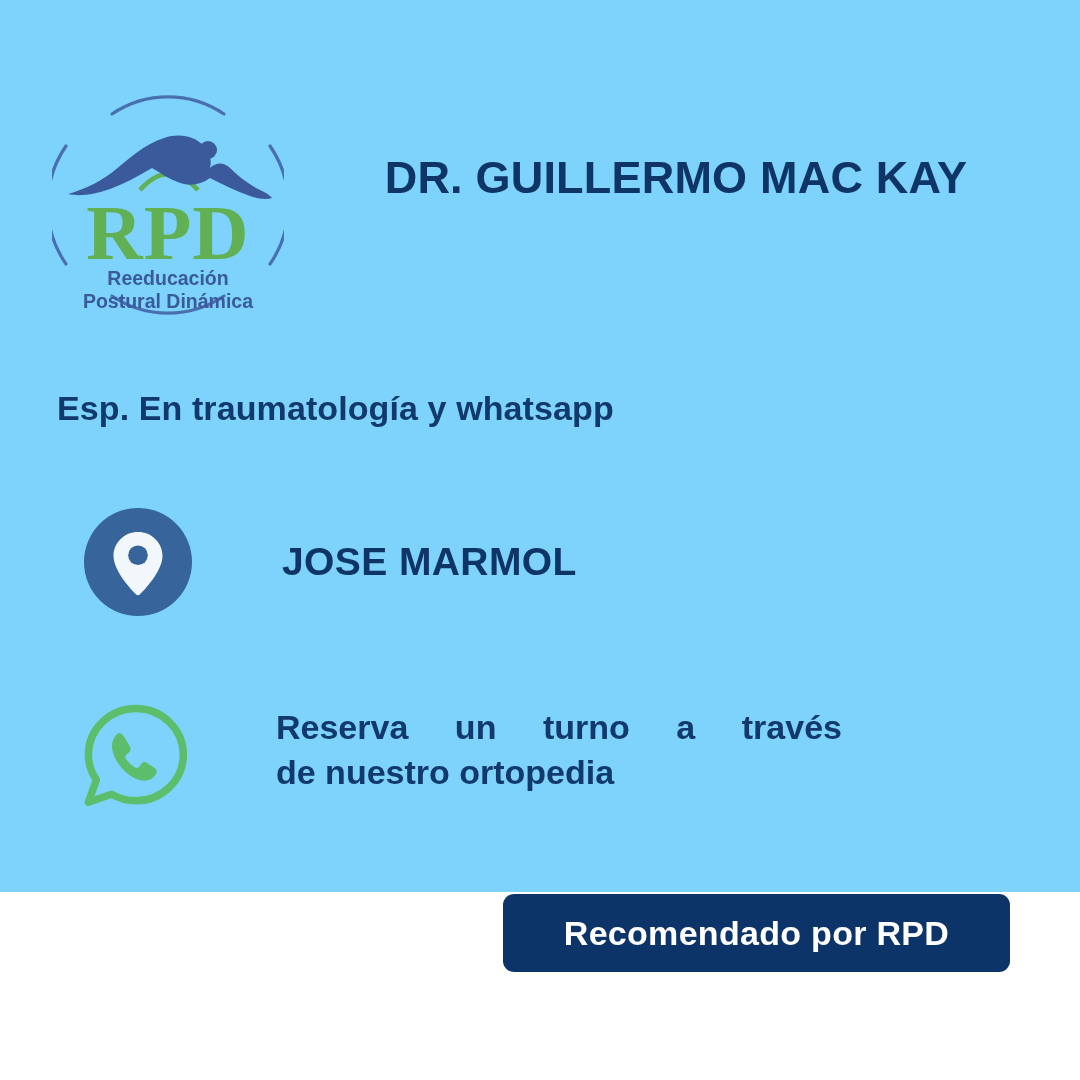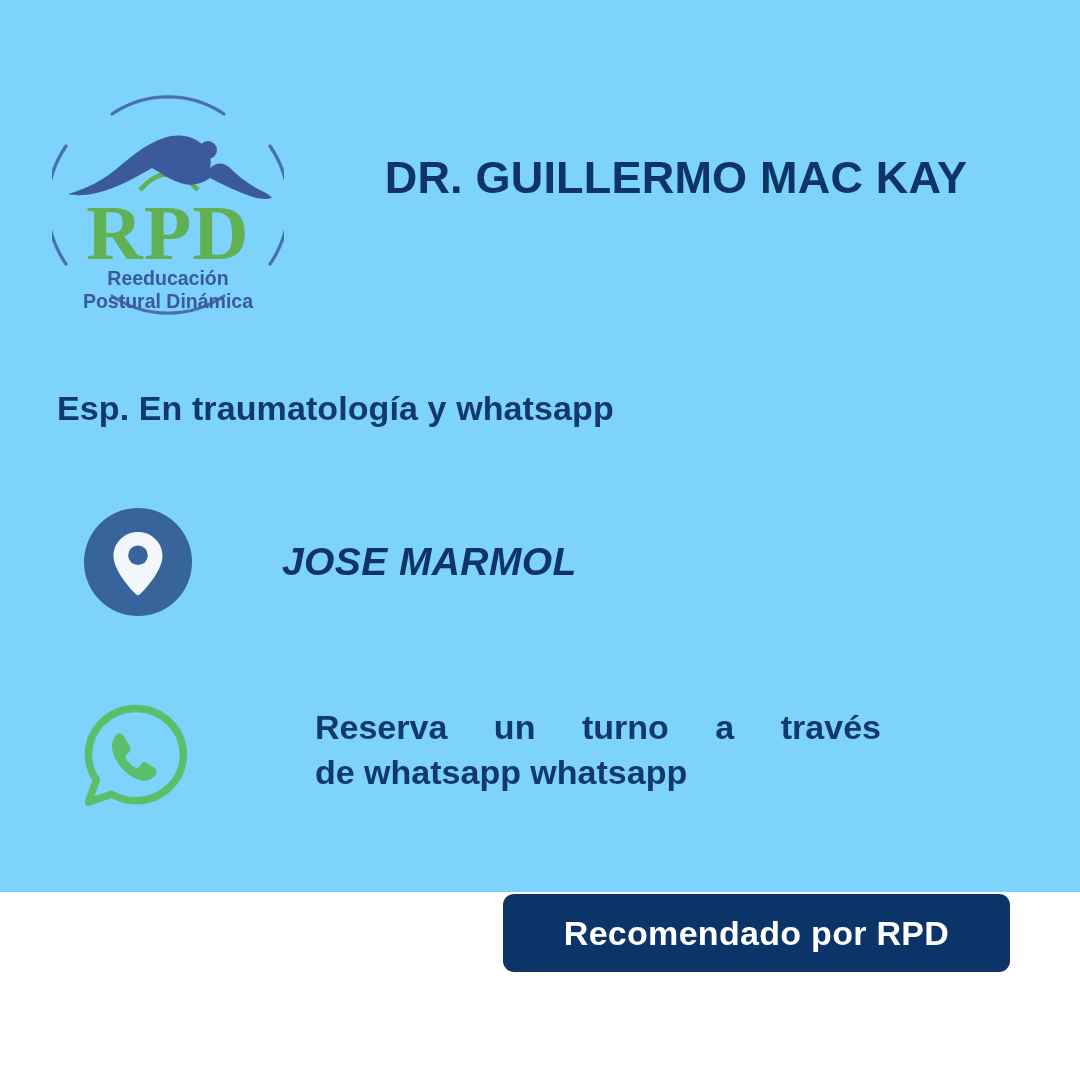--- a/index.html
+++ b/index.html
@@ -55,39 +55,38 @@
     letter-spacing: 0.1px;
   }
 
   
   .info-row {
     position: absolute;
     display: flex;
     align-items: center;
   }
   #location-row { left: 84px; top: 508px; }
-  #whatsapp-row { left: 80px; top: 697px; align-items: flex-start; gap: 39px; }
+  #whatsapp-row { left: 80px; top: 697px; align-items: flex-start; }
 
   .icon-slot {
     width: 108px;
     height: 108px;
     flex: 0 0 108px;
     display: flex;
     align-items: center;
     justify-content: center;
   }
   #whatsapp-row .icon-slot { height: 120px; }
 
   #location-text {
     margin-left: 90px;
     font-size: 39px;
     font-weight: bold;
     color: #0f3566;
     letter-spacing: 0.4px;
-    font-style: italic;
   }
 
   #whatsapp-text {
     margin-left: 88px;
     margin-top: 8px;
     width: 566px;
     font-size: 34px;
     font-weight: bold;
     line-height: 1.33;
     color: #12396b;
@@ -212,19 +211,19 @@
                  C 55.6 69.3 51.8 65.8 49.2 61.6
                  C 48.3 60.2 48.6 58.6 49.8 57.5
                  L 52.8 54.8
                  C 54.5 53.2 54.8 51 53.6 49
                  L 47.6 38.6
                  C 47.1 37.7 46.4 36.9 45.5 36 Z" fill="#5cbe6a"></path>
       </svg>
     </span>
     <span id="whatsapp-text">
       <span class="just-line">Reserva un turno a través</span>
-      <span class="last-line">de whatsapp whatsapp</span>
+      <span class="last-line">de nuestro ortopedia</span>
     </span>
   </div>
 
   <button id="recommend-button">Recomendado por RPD</button>
 
 </div>
 
 </body></html>

